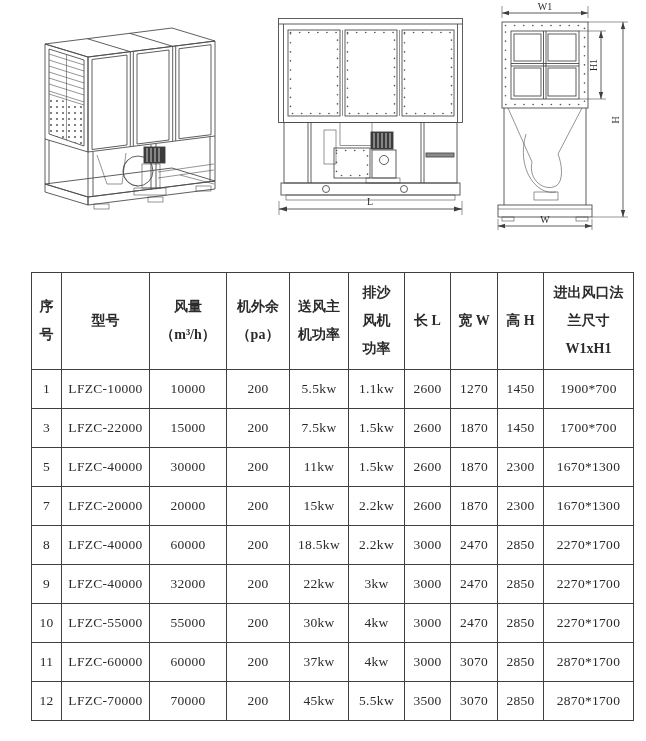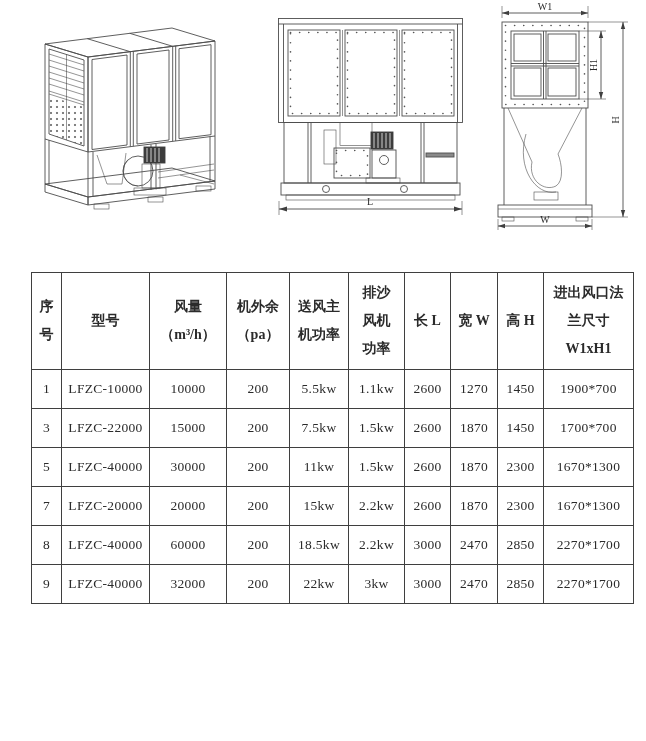--- a/index.html
+++ b/index.html
@@ -331,16 +331,52 @@
           <td>LFZC-40000</td>
           <td>32000</td>
           <td>200</td>
           <td>22kw</td>
           <td>3kw</td>
           <td>3000</td>
           <td>2470</td>
           <td>2850</td>
           <td>2270*1700</td>
         </tr>
+        <tr>
+          <td>10</td>
+          <td>LFZC-55000</td>
+          <td>55000</td>
+          <td>200</td>
+          <td>30kw</td>
+          <td>4kw</td>
+          <td>3000</td>
+          <td>2470</td>
+          <td>2850</td>
+          <td>2270*1700</td>
+        </tr>
+        <tr>
+          <td>11</td>
+          <td>LFZC-60000</td>
+          <td>60000</td>
+          <td>200</td>
+          <td>37kw</td>
+          <td>4kw</td>
+          <td>3000</td>
+          <td>3070</td>
+          <td>2850</td>
+          <td>2870*1700</td>
+        </tr>
+        <tr>
+          <td>12</td>
+          <td>LFZC-70000</td>
+          <td>70000</td>
+          <td>200</td>
+          <td>45kw</td>
+          <td>5.5kw</td>
+          <td>3500</td>
+          <td>3070</td>
+          <td>2850</td>
+          <td>2870*1700</td>
+        </tr>
       </tbody>
   </table>
 
 </div>
 
 </body></html>

